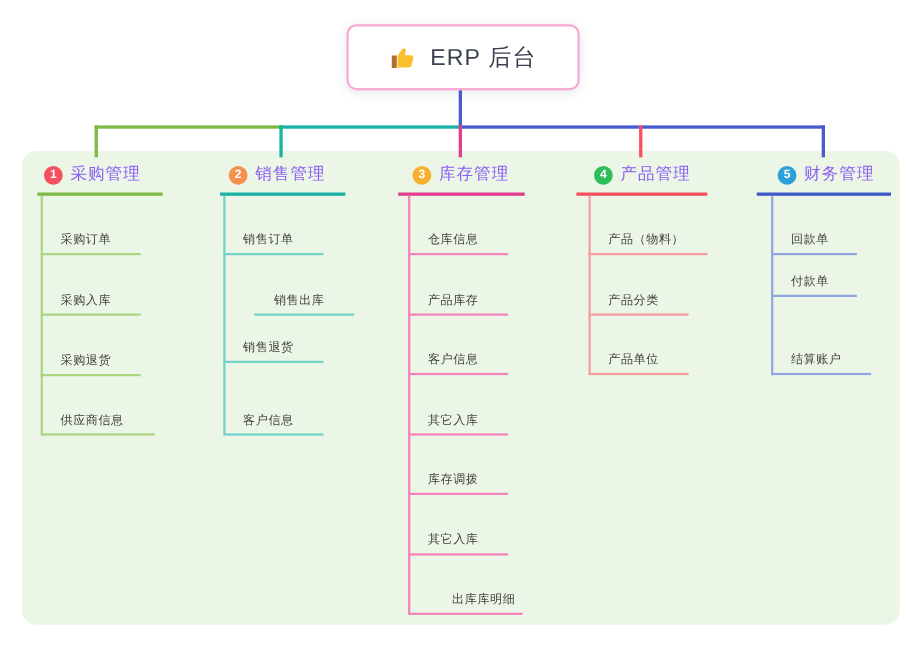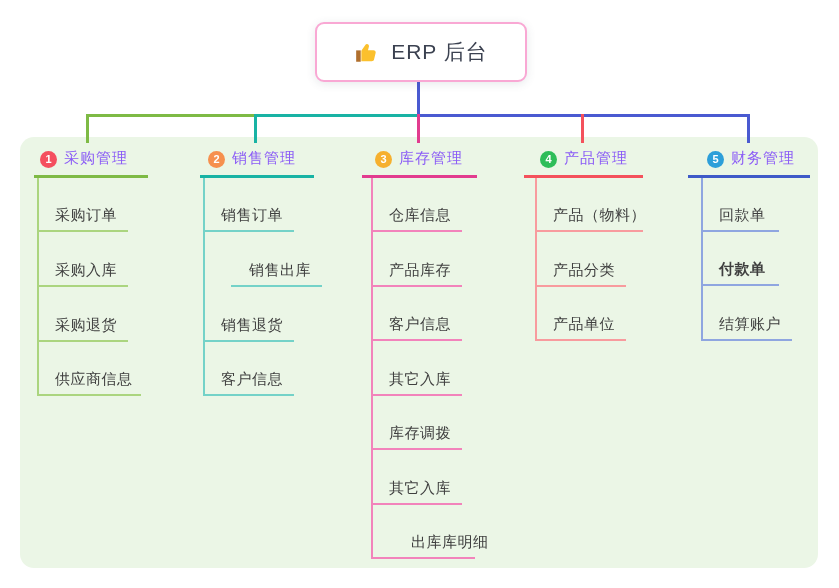--- a/index.html
+++ b/index.html
@@ -21,21 +21,21 @@
   .root-card .root-label { font-size:21px; color:#3b4150; letter-spacing:1px; }
 
   .badge { position:absolute; width:17px; height:17px; border-radius:50%;
     color:#fff; font-size:11px; font-weight:bold; text-align:center; line-height:17px; }
   .branch-label { position:absolute; font-size:15px; font-weight:500; color:#8b5cf6; letter-spacing:1px; }
   .b-underline { position:absolute; top:175px; height:3px; }
   .vline { position:absolute; width:2px; top:178px; }
 
   .child { position:absolute; height:30px; border-bottom:2px solid;
     display:flex; align-items:flex-end; padding:0 0 5px 18px;
-    font-size:15px; color:#3f3f3f; letter-spacing:0.5px; white-space:nowrap; }
+    font-size:11px; color:#3f3f3f; letter-spacing:0.5px; white-space:nowrap; }
 </style>
 </head>
 <body>
 
 <div class="canvas">
 
   <div class="panel" style="background: rgb(235, 246, 230);"></div>
 
   <div class="line trunk" style="background: rgb(74, 90, 209);"></div>
   <div class="line hseg" style="left: 86px; width: 170px; background: rgb(126, 186, 69);"></div>
@@ -66,21 +66,21 @@
     <div class="child" style="left: 37px; top: 366px; width: 104px; border-bottom-color: rgb(171, 213, 127);">供应商信息</div>
   </div>
 
   <div>
     <span class="badge" style="left: 208px; top: 151px; background: rgb(246, 144, 78);">2</span>
     <span class="branch-label" style="left:232px;top:149px">销售管理</span>
     <div class="b-underline" style="left: 200px; width: 114px; background: rgb(24, 179, 164);"></div>
     <div class="vline" style="left: 203px; height: 217px; background: rgb(116, 210, 200);"></div>
     <div class="child" style="left: 203px; top: 202px; width: 91px; border-bottom-color: rgb(116, 210, 200);">销售订单</div>
     <div class="child" style="left: 203px; top: 257px; width: 91px; border-bottom-color: rgb(116, 210, 200); margin-left: 28px;">销售出库</div>
-    <div class="child" style="left: 203px; top: 312px; width: 91px; border-bottom-color: rgb(116, 210, 200);">销售退货</div>
+    <div class="child" style="left: 203px; top: 300px; width: 91px; border-bottom-color: rgb(116, 210, 200);">销售退货</div>
     <div class="child" style="left: 203px; top: 366px; width: 91px; border-bottom-color: rgb(116, 210, 200);">客户信息</div>
   </div>
 
   <div>
     <span class="badge" style="left: 375px; top: 151px; background: rgb(246, 176, 46);">3</span>
     <span class="branch-label" style="left:399px;top:149px">库存管理</span>
     <div class="b-underline" style="left: 362px; width: 115px; background: rgb(226, 60, 143);"></div>
     <div class="vline" style="left: 371px; height: 381px; background: rgb(242, 131, 187);"></div>
     <div class="child" style="left: 371px; top: 202px; width: 91px; border-bottom-color: rgb(242, 131, 187);">仓库信息</div>
     <div class="child" style="left: 371px; top: 257px; width: 91px; border-bottom-color: rgb(242, 131, 187);">产品库存</div>
@@ -100,17 +100,17 @@
     <div class="child" style="left: 535px; top: 257px; width: 91px; border-bottom-color: rgb(248, 155, 158);">产品分类</div>
     <div class="child" style="left: 535px; top: 311px; width: 91px; border-bottom-color: rgb(248, 155, 158);">产品单位</div>
   </div>
 
   <div>
     <span class="badge" style="left: 707px; top: 151px; background: rgb(45, 159, 217);">5</span>
     <span class="branch-label" style="left:731px;top:149px">财务管理</span>
     <div class="b-underline" style="left: 688px; width: 122px; background: rgb(62, 90, 200);"></div>
     <div class="vline" style="left: 701px; height: 163px; background: rgb(143, 166, 224);"></div>
     <div class="child" style="left: 701px; top: 202px; width: 78px; border-bottom-color: rgb(143, 166, 224);">回款单</div>
-    <div class="child" style="left: 701px; top: 256px; width: 78px; border-bottom-color: rgb(143, 166, 224); font-weight: bold;">付款单</div>
+    <div class="child" style="left: 701px; top: 240px; width: 78px; border-bottom-color: rgb(143, 166, 224);">付款单</div>
     <div class="child" style="left: 701px; top: 311px; width: 91px; border-bottom-color: rgb(143, 166, 224);">结算账户</div>
   </div>
 
 </div>
 
 </body></html>

